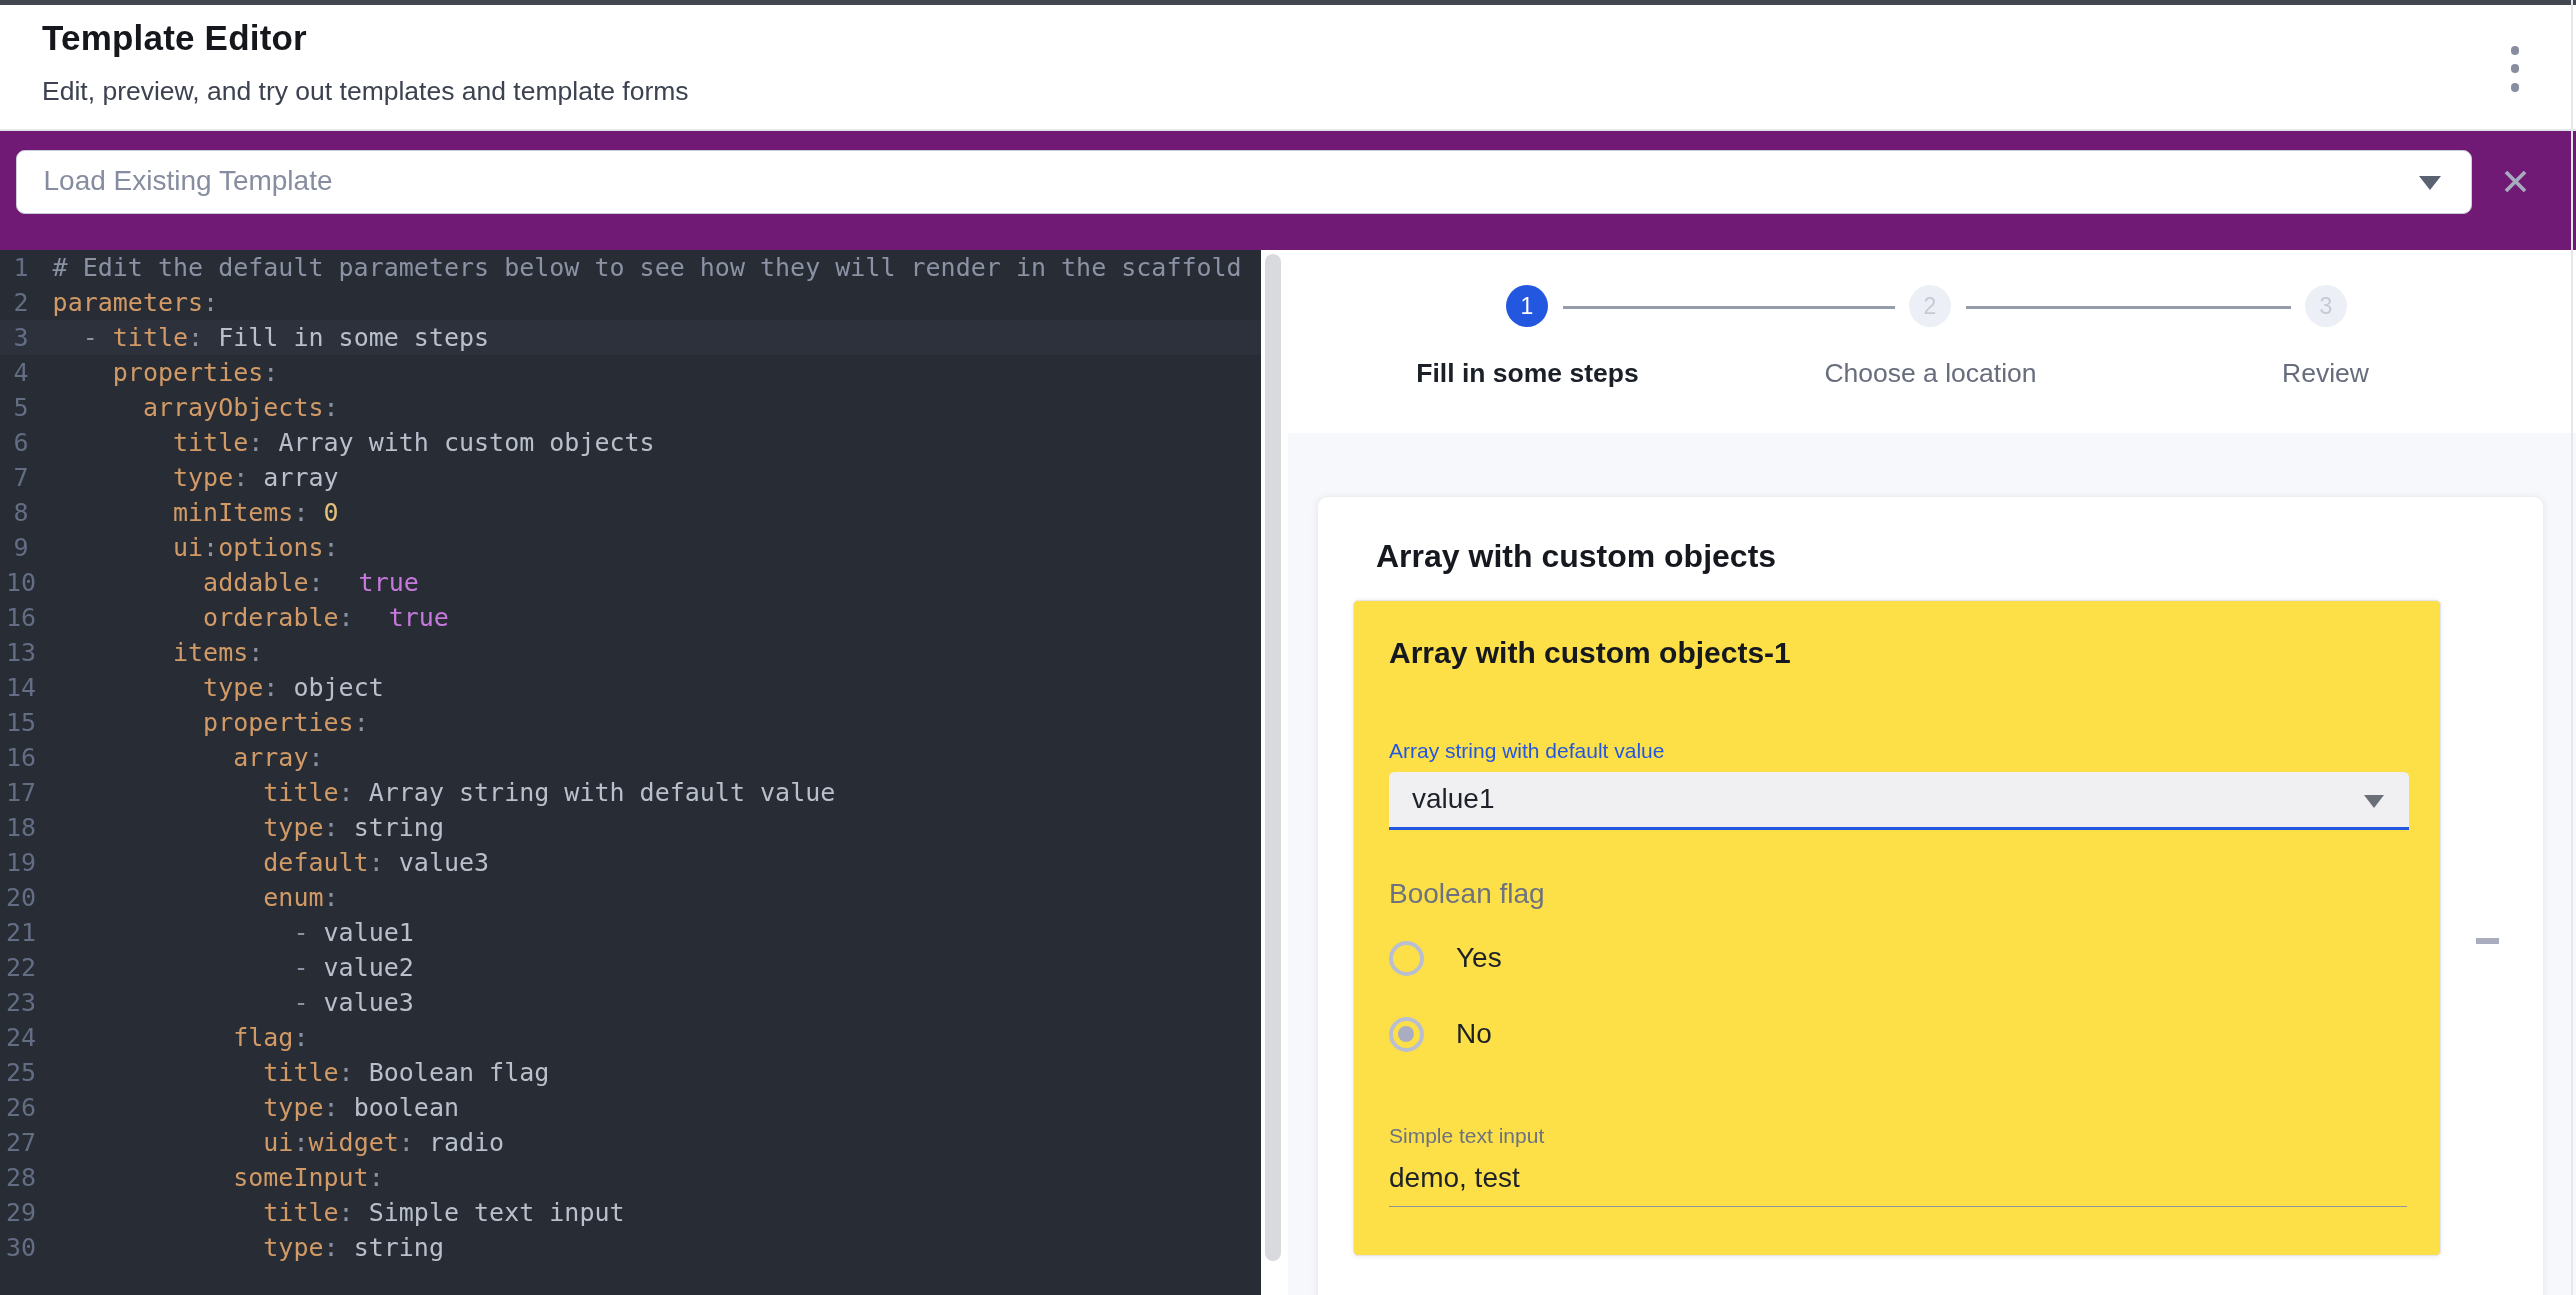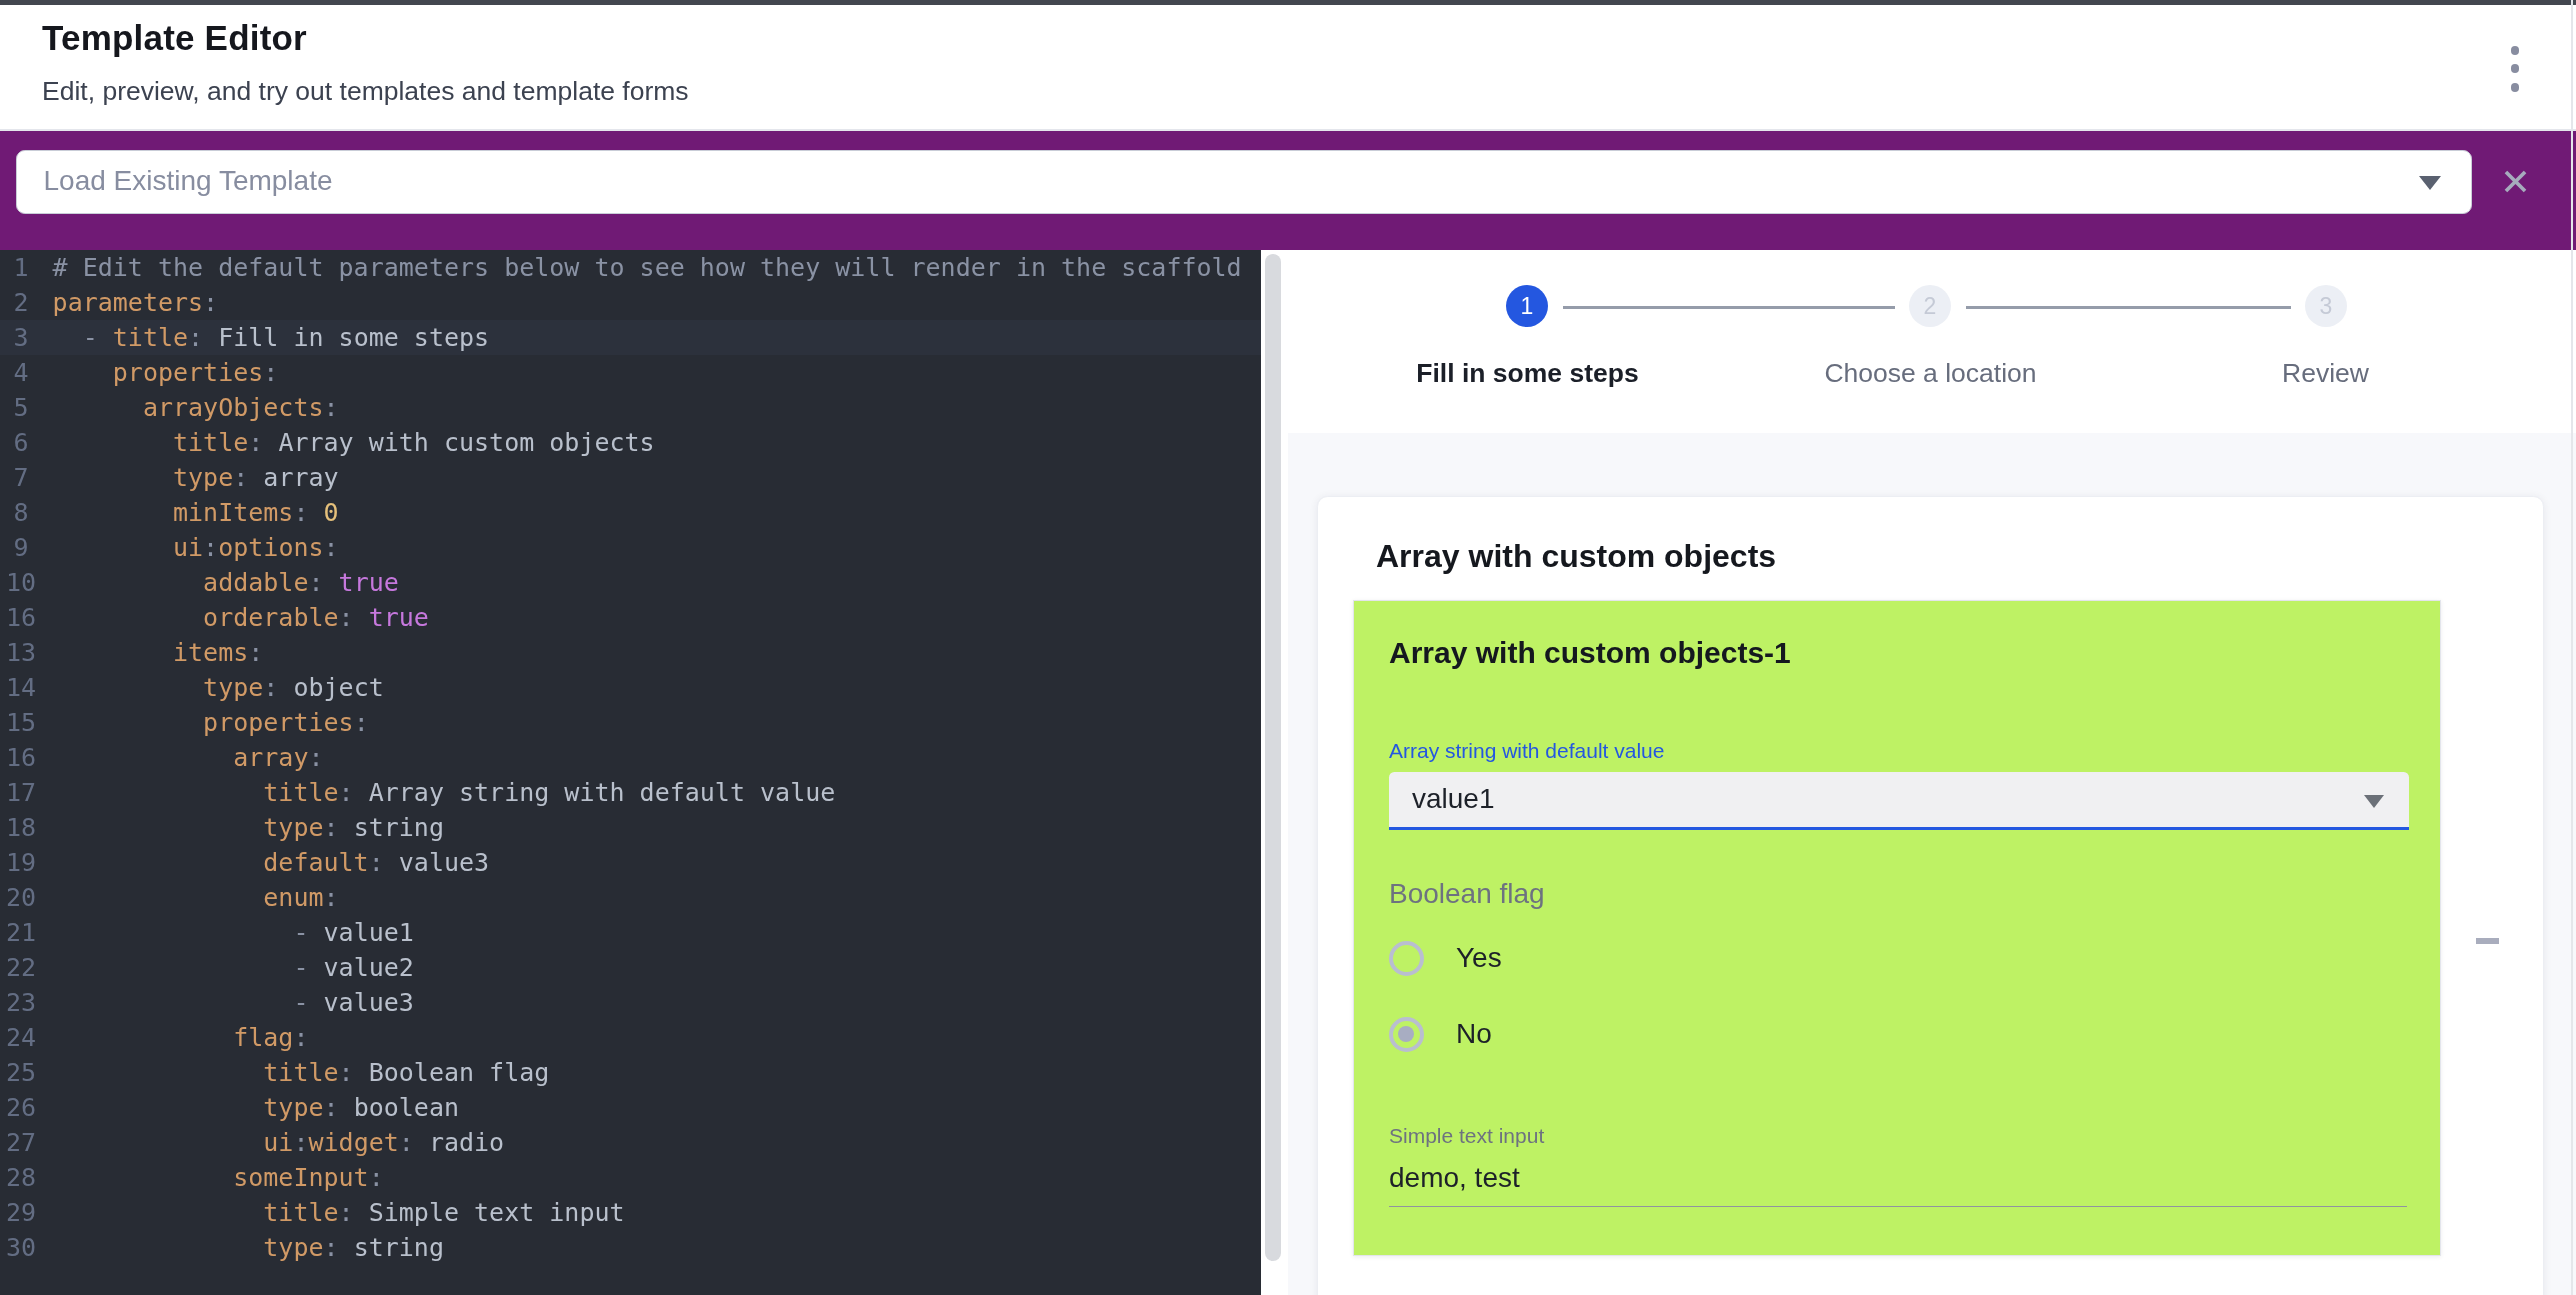--- a/index.html
+++ b/index.html
@@ -30,21 +30,21 @@
   #right-edge-line { left:2571px; top:0; width:1.8px; height:1295px; background:#e4e6ea; }
 
   
   #editor { left:0; top:250px; width:1261px; height:1045px; background:#282c34; overflow:hidden;
             font-family:"DejaVu Sans Mono", monospace; font-size:25px; cursor:text; }
   .code-line { height:35px; line-height:35px; white-space:pre; display:flex; }
   .code-line.active { background:#2c313c; }
   .gutter { width:42px; flex:none; text-align:center; color:#636d83; }
   .code { padding-left:10.6px; }
   .tok-c { color:#8a92a4; } .tok-k { color:#d19a66; } .tok-p { color:#8a92a4; }
-  .tok-v { color:#b9c0cc; } .tok-b { color:#c678dd; } .tok-n { color:#e5c07b; }
+  .tok-v { color:#b9c0cc; } .tok-b { color:#c678dd;margin-left:20px; } .tok-n { color:#e5c07b; }
 
   #editor-scroll-track { left:1261px; top:250px; width:27px; height:1045px; background:#fff; }
   #editor-scroll-thumb { left:1265px; top:254px; width:16px; height:1007px; border-radius:8px;
                          background:#d8dade; cursor:grab; }
 
   
   #right-panel { left:1288px; top:250px; width:1288px; height:1045px; background:#f7f8fb; }
   #stepper-area { left:0; top:0; width:1288px; height:183px; background:#fff; }
   .step-circle { width:42px; height:42px; border-radius:50%; text-align:center; line-height:42px;
                  font-size:23px; cursor:pointer; }
@@ -53,22 +53,22 @@
   .step-connector { height:2.7px; background:#959caa; top:56px; }
   .step-label { width:371px; text-align:center; top:108px; font-size:26.5px; color:#676d7d; cursor:pointer; }
   .step-label.active { color:#1b1f28; font-weight:600; }
 
   
   #outer-card { left:29px; top:246px; width:1227px; height:830px; background:#fff;
                 border:0.9px solid #eceef3; border-radius:10.6px;
                 box-shadow:0 1.8px 8.8px rgba(20,30,60,.07); }
   #section-title { margin:41px 0 0 58px; font-size:32px; font-weight:700; color:#15181e; }
   #item-row { position:relative; margin:25px 35px 0 35px; }
-  #inner-card { width:1088px; height:656px; background:#bef264; border:1.8px solid #e3e5eb;
-                border-radius:0; box-shadow:0 0.9px 4.4px rgba(20,30,60,.08);
+  #inner-card { width:1088px; height:656px; background:#fde047; border:1.8px solid #e3e5eb;
+                border-radius:5px; box-shadow:0 0.9px 4.4px rgba(20,30,60,.08);
                 padding:35px 35px 0 35px; }
   #item-title { font-size:30px; font-weight:700; color:#15181f; }
 
   #select-field { margin-top:69px; width:1020px; }
   #select-label { font-size:21px; color:#2457e0; }
   #select-box { margin-top:8.8px; height:58px; background:#f0f0f2; border-bottom:3.5px solid #2457e0;
                 border-radius:5.3px 5.3px 0 0; position:relative; cursor:pointer; }
   #select-value { position:absolute; left:23px; top:11.5px; font-size:28px; color:#1d2129; }
   #select-caret { position:absolute; right:25px; top:23px; width:0; height:0;
                   border-left:10.6px solid transparent; border-right:10.6px solid transparent;

